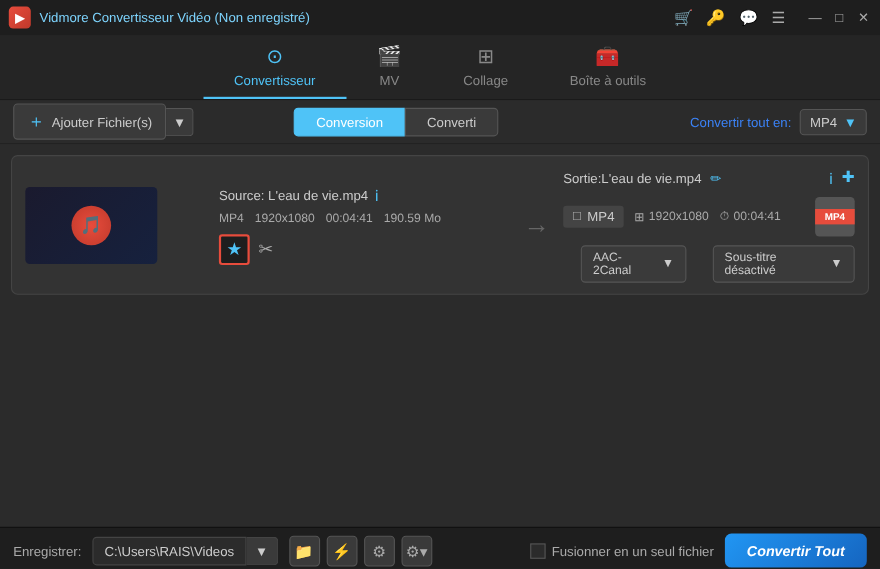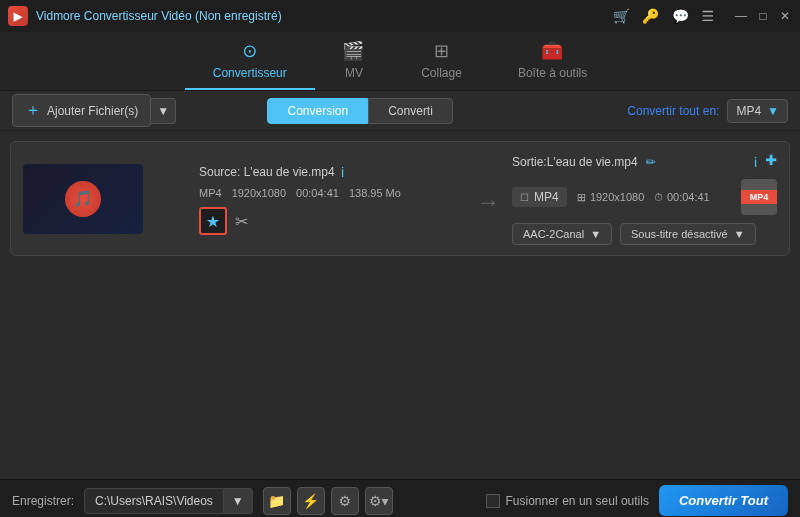--- a/index.html
+++ b/index.html
@@ -342,20 +342,21 @@
       background: #3a3a3a;
       border: 1px solid #555;
       border-radius: 4px;
       color: #ccc;
       padding: 4px 10px;
       font-size: 11px;
       display: flex;
       align-items: center;
       gap: 6px;
       cursor: pointer;
+      margin-left: 16px;
     }
 
     
     .bottombar {
       background: #1e1e1e;
       height: 42px;
       display: flex;
       align-items: center;
       padding: 0 12px;
       gap: 10px;
@@ -503,21 +504,21 @@
 
     <div class="file-info">
       <div class="file-source">
         <span>Source: L'eau de vie.mp4</span>
         <span class="info-icon">ℹ</span>
       </div>
       <div class="file-meta">
         <span>MP4</span>
         <span>1920x1080</span>
         <span>00:04:41</span>
-        <span>138.95 Mo</span>
+        <span>190.59 Mo</span>
       </div>
       <div class="file-actions">
         <div class="star-btn">★</div>
         <span class="cut-btn">✂</span>
       </div>
     </div>
 
     <div class="arrow-icon">→</div>
 
     <div class="output-section">
@@ -569,16 +570,16 @@
     <div class="save-path-arrow">▼</div>
   </div>
   <div class="bottom-icons">
     <div class="bottom-icon">📁</div>
     <div class="bottom-icon">⚡</div>
     <div class="bottom-icon">⚙</div>
     <div class="bottom-icon">⚙▾</div>
   </div>
   <div class="merge-label">
     <div class="merge-checkbox"></div>
-    <span>Fusionner en un seul outils</span>
+    <span>Fusionner en un seul fichier</span>
   </div>
   <button class="convert-btn">Convertir Tout</button>
 </div>
 
 </body></html>

